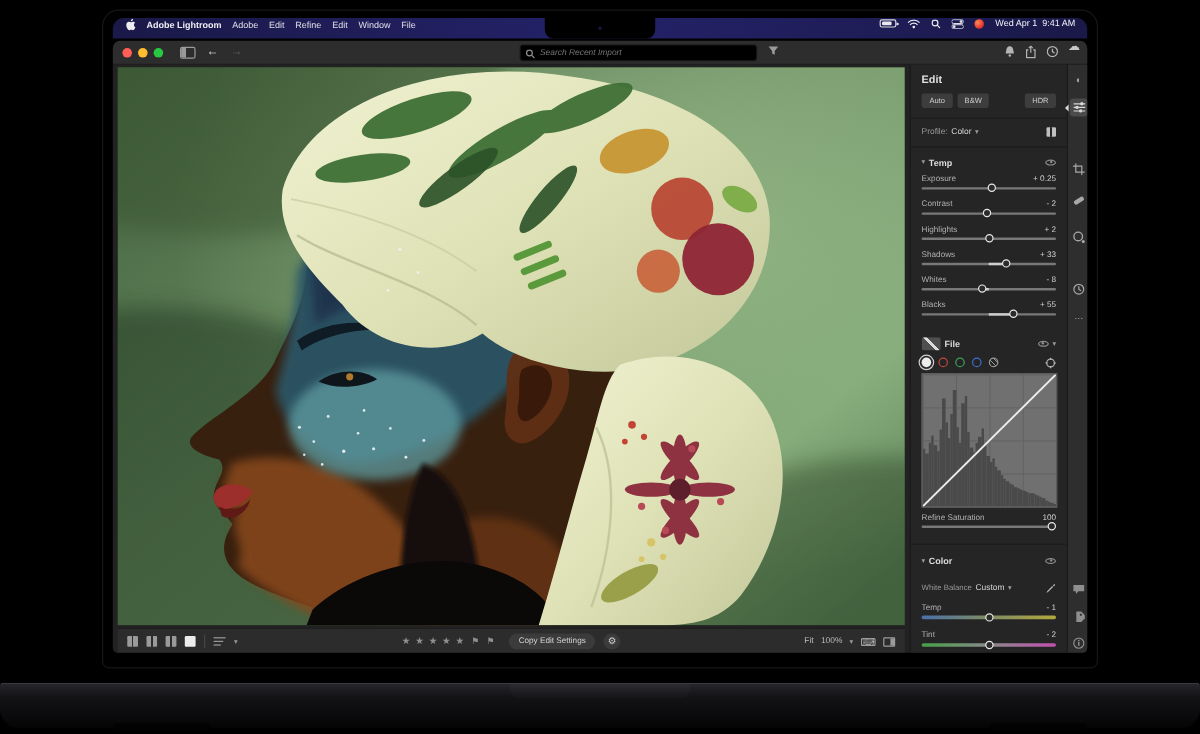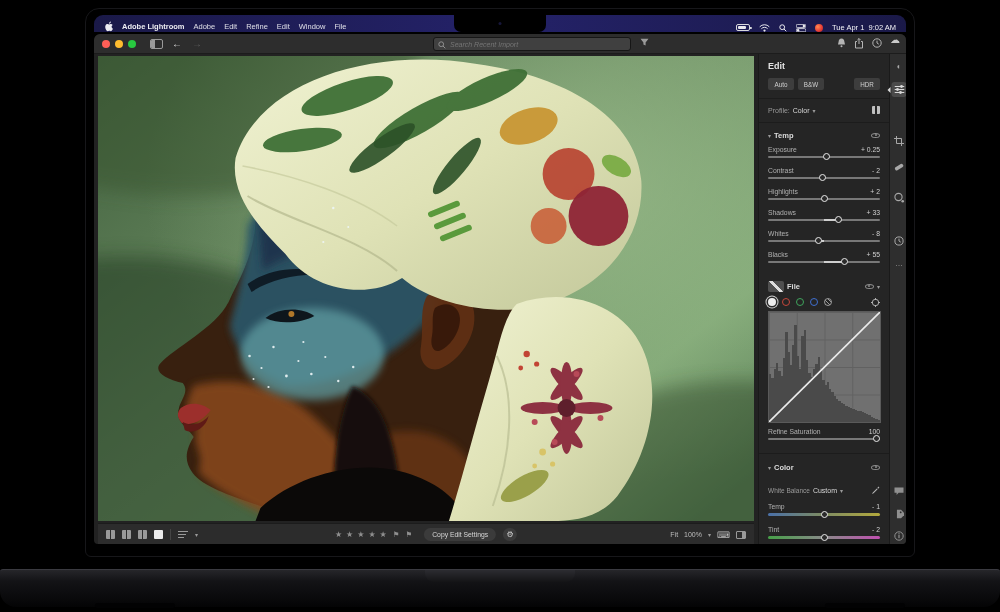--- a/index.html
+++ b/index.html
@@ -14,21 +14,21 @@
         background:linear-gradient(#26262a,#131316 30%,#0b0b0d 70%,#040405);
         border-top:1px solid #3a3a40;border-radius:3px 3px 16px 16px;}
   .scoop{position:absolute;left:425px;top:0px;width:150px;height:12px;
          background:linear-gradient(#2c2c31,#141416);border-radius:0 0 9px 9px;}
   .foot{position:absolute;top:33px;width:80px;height:5px;background:#020203;border-radius:3px;}
   .foot.l{left:95px}.foot.r{right:95px}
 
   
   .menubar{position:absolute;left:8px;right:8px;top:6px;height:17px;
            background:linear-gradient(90deg,#1a1948,#242269 50%,#1a1948);
-           border-radius:9px 9px 0 0;display:flex;align-items:flex-end;justify-content:space-between;
+           border-radius:9px 9px 0 0;display:flex;align-items:flex-start;justify-content:space-between;
            padding:0 10px;color:#ededf2;font-size:7.5px;}
   .mb-left,.mb-right{display:flex;align-items:center;gap:9px;}
   .mb-app{font-weight:bold;}
   .mb-item{opacity:.92;}
   .notch{position:absolute;left:50%;top:0;transform:translateX(-50%);width:92px;height:17px;
          background:#000;border-radius:0 0 7px 7px;}
   .cam{position:absolute;left:50%;top:7px;transform:translateX(-50%);width:3px;height:3px;
        border-radius:50%;background:#16163a;}
   .batt{position:relative;width:14px;height:6.5px;border:1px solid #d8d8dd;border-radius:2px;}
   .batt::before{content:"";position:absolute;inset:1px 3px 1px 1px;background:#e8e8ee;border-radius:1px;}
@@ -38,21 +38,21 @@
 
   
   .app{position:absolute;left:8px;right:8px;top:25px;height:510px;background:#222;
        border-radius:6px 6px 4px 4px;overflow:hidden;}
   .app-toolbar{position:absolute;left:0;top:0;width:814px;height:20px;background:#2d2d2d;
                border-bottom:1px solid #1c1c1c;border-radius:6px 6px 0 0;}
   .tl{position:absolute;top:6px;width:8px;height:8px;border-radius:50%;}
   .side-icon{position:absolute;left:42px;top:5px;width:13px;height:10px;border:1px solid #9a9a9a;border-radius:2px;}
   .side-icon::before{content:"";position:absolute;left:0;top:0;bottom:0;width:4px;background:#9a9a9a;border-radius:1px 0 0 1px;}
   .nav-arrow{position:absolute;top:3px;font-size:10px;line-height:14px;}
-  .searchbox{position:absolute;left:339px;top:3px;width:198px;height:14px;background:#404040;
+  .searchbox{position:absolute;left:339px;top:3px;width:198px;height:14px;background:#000000;
              border:1px solid #161616;border-radius:3px;}
   .searchbox input{position:absolute;inset:0;background:transparent;border:none;outline:none;
                    color:#9a9a9a;font-size:7px;font-style:italic;padding:0 4px 0 16px;
                    font-family:"Liberation Sans",sans-serif;}
   .mag{position:absolute;left:4px;top:3px;}
   .tb-ic{position:absolute;top:4px;}
 
   
   .photo{position:absolute;left:4px;top:22px;width:656px;height:465px;background:#203020;}
   .photo svg{display:block;width:100%;height:100%;}
@@ -164,21 +164,21 @@
             <circle cx="3.2" cy="3.2" r="2.4" stroke="#e8e8ee" stroke-width="1" fill="none"></circle>
             <path d="M5 5 L7.3 7.3" stroke="#e8e8ee" stroke-width="1"></path>
           </svg>
         <svg width="10" height="8" viewBox="0 0 10 8">
             <rect x="0" y="0.4" width="10" height="3.2" rx="1.6" fill="none" stroke="#e8e8ee" stroke-width="0.8"></rect>
             <circle cx="7.9" cy="2" r="1.2" fill="#e8e8ee"></circle>
             <rect x="0" y="4.6" width="10" height="3.2" rx="1.6" fill="none" stroke="#e8e8ee" stroke-width="0.8"></rect>
             <circle cx="2.1" cy="6.2" r="1.2" fill="#e8e8ee"></circle>
           </svg>
         <span class="avatar8"></span>
-        <span class="mb-time">Tue Apr 1  9:02 AM</span>
+        <span class="mb-time">Wed Apr 1  9:41 AM</span>
       </div>
       <div class="notch">
           <span class="cam"></span>
         </div>
     </div>
 
     <div class="app">
 
       <div class="app-toolbar">
         <span class="tl" style="left:8px;background:#ff5f57"></span>

